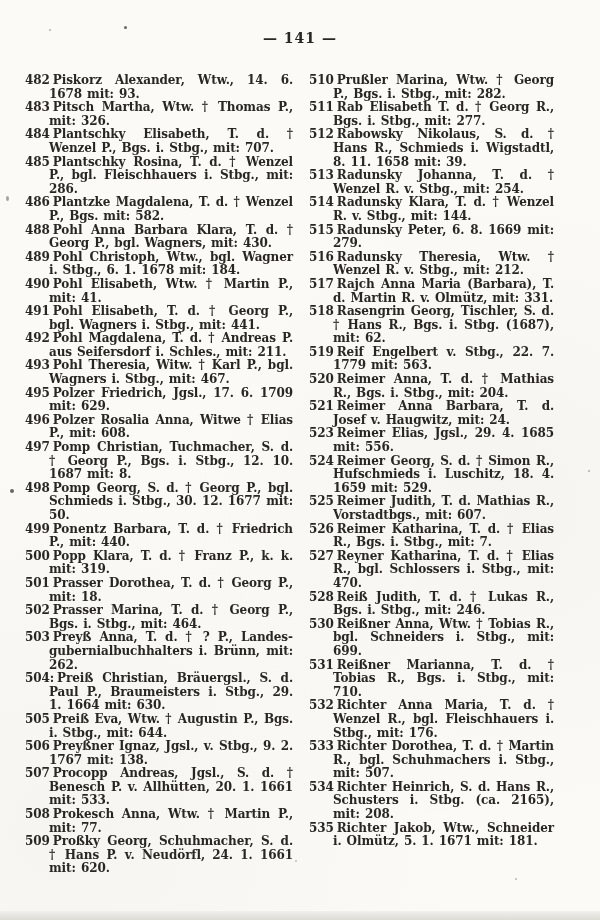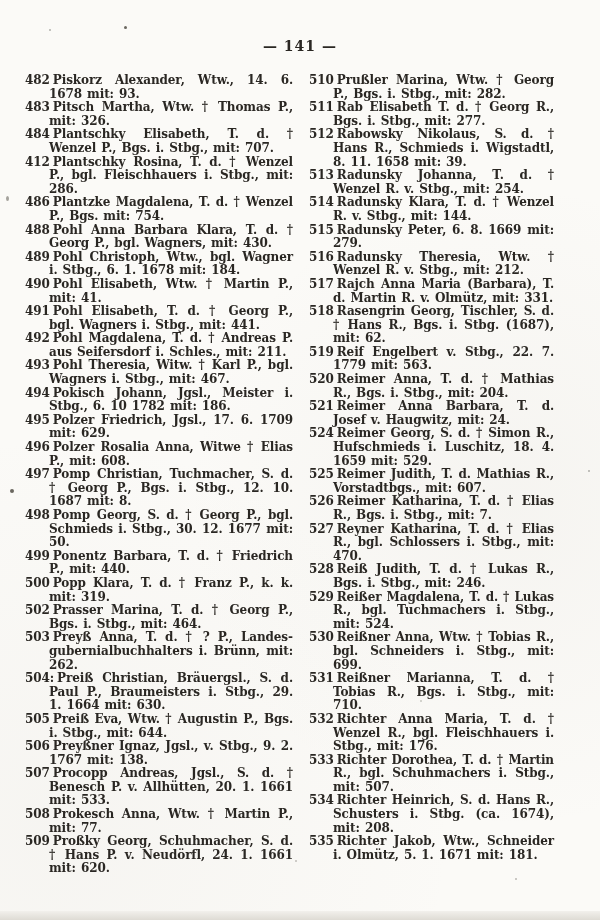--- a/index.html
+++ b/index.html
@@ -12,21 +12,21 @@
   }
   
   .page-surface {
     position: absolute; inset: 0;
     background:
       radial-gradient(circle at 85% 55%, rgba(180,175,165,0.08), transparent 45%),
       radial-gradient(circle at 10% 90%, rgba(180,175,165,0.07), transparent 40%);
   }
   .page-header {
     position: absolute;
-    top: 38px; left: 0; width: 600px;
+    top: 30px; left: 0; width: 600px;
     text-align: center;
     font-size: 14px;
     font-weight: bold;
     letter-spacing: 1px;
     color: #2a2723;
   }
   .col {
     position: absolute;
     top: 74px;
     color: #2a2723;
@@ -61,35 +61,35 @@
 <body>
 
 <div class="page-surface"></div>
 
 <div class="page-header">— 141 —</div>
 
 <div class="col" id="col-left">
     <p class="entry"><span class="num">482</span><span class="txt">Piskorz Alexander, Wtw., 14. 6. 1678 mit: 93.</span></p>
     <p class="entry"><span class="num">483</span><span class="txt">Pitsch Martha, Wtw. † Thomas P., mit: 326.</span></p>
     <p class="entry"><span class="num">484</span><span class="txt">Plantschky Elisabeth, T. d. † Wenzel P., Bgs. i. Stbg., mit: 707.</span></p>
-    <p class="entry"><span class="num">412</span><span class="txt">Plantschky Rosina, T. d. † Wenzel P., bgl. Fleischhauers i. Stbg., mit: 286.</span></p>
-    <p class="entry"><span class="num">486</span><span class="txt">Plantzke Magdalena, T. d. † Wenzel P., Bgs. mit: 754.</span></p>
+    <p class="entry"><span class="num">485</span><span class="txt">Plantschky Rosina, T. d. † Wenzel P., bgl. Fleischhauers i. Stbg., mit: 286.</span></p>
+    <p class="entry"><span class="num">486</span><span class="txt">Plantzke Magdalena, T. d. † Wenzel P., Bgs. mit: 582.</span></p>
     <p class="entry"><span class="num">488</span><span class="txt">Pohl Anna Barbara Klara, T. d. † Georg P., bgl. Wagners, mit: 430.</span></p>
     <p class="entry"><span class="num">489</span><span class="txt">Pohl Christoph, Wtw., bgl. Wagner i. Stbg., 6. 1. 1678 mit: 184.</span></p>
     <p class="entry"><span class="num">490</span><span class="txt">Pohl Elisabeth, Wtw. † Martin P., mit: 41.</span></p>
     <p class="entry"><span class="num">491</span><span class="txt">Pohl Elisabeth, T. d. † Georg P., bgl. Wagners i. Stbg., mit: 441.</span></p>
     <p class="entry"><span class="num">492</span><span class="txt">Pohl Magdalena, T. d. † Andreas P. aus Seifersdorf i. Schles., mit: 211.</span></p>
     <p class="entry"><span class="num">493</span><span class="txt">Pohl Theresia, Witw. † Karl P., bgl. Wagners i. Stbg., mit: 467.</span></p>
-    <p class="entry"><span class="num">494</span><span class="txt">Pokisch Johann, Jgsl., Meister i. Stbg., 6. 10 1782 mit: 186.</span></p>
     <p class="entry"><span class="num">495</span><span class="txt">Polzer Friedrich, Jgsl., 17. 6. 1709 mit: 629.</span></p>
     <p class="entry"><span class="num">496</span><span class="txt">Polzer Rosalia Anna, Witwe † Elias P., mit: 608.</span></p>
     <p class="entry"><span class="num">497</span><span class="txt">Pomp Christian, Tuchmacher, S. d. † Georg P., Bgs. i. Stbg., 12. 10. 1687 mit: 8.</span></p>
     <p class="entry"><span class="num">498</span><span class="txt">Pomp Georg, S. d. † Georg P., bgl. Schmieds i. Stbg., 30. 12. 1677 mit: 50.</span></p>
     <p class="entry"><span class="num">499</span><span class="txt">Ponentz Barbara, T. d. † Friedrich P., mit: 440.</span></p>
     <p class="entry"><span class="num">500</span><span class="txt">Popp Klara, T. d. † Franz P., k. k. mit: 319.</span></p>
+    <p class="entry"><span class="num">501</span><span class="txt">Prasser Dorothea, T. d. † Georg P., mit: 18.</span></p>
     <p class="entry"><span class="num">502</span><span class="txt">Prasser Marina, T. d. † Georg P., Bgs. i. Stbg., mit: 464.</span></p>
     <p class="entry"><span class="num">503</span><span class="txt">Preyß Anna, T. d. † ? P., Landes­gubernialbuchhalters i. Brünn, mit: 262.</span></p>
     <p class="entry"><span class="num">504:</span><span class="txt">Preiß Christian, Bräuergsl., S. d. Paul P., Braumeisters i. Stbg., 29. 1. 1664 mit: 630.</span></p>
     <p class="entry"><span class="num">505</span><span class="txt">Preiß Eva, Wtw. † Augustin P., Bgs. i. Stbg., mit: 644.</span></p>
     <p class="entry"><span class="num">506</span><span class="txt">Preyßner Ignaz, Jgsl., v. Stbg., 9. 2. 1767 mit: 138.</span></p>
     <p class="entry"><span class="num">507</span><span class="txt">Procopp Andreas, Jgsl., S. d. † Benesch P. v. Allhütten, 20. 1. 1661 mit: 533.</span></p>
     <p class="entry"><span class="num">508</span><span class="txt">Prokesch Anna, Wtw. † Martin P., mit: 77.</span></p>
     <p class="entry"><span class="num">509</span><span class="txt">Proßky Georg, Schuhmacher, S. d. † Hans P. v. Neudörfl, 24. 1. 1661 mit: 620.</span></p>
   </div>
 <div class="col" id="col-right">
@@ -98,31 +98,31 @@
     <p class="entry"><span class="num">512</span><span class="txt">Rabowsky Nikolaus, S. d. † Hans R., Schmieds i. Wigstadtl, 8. 11. 1658 mit: 39.</span></p>
     <p class="entry"><span class="num">513</span><span class="txt">Radunsky Johanna, T. d. † Wenzel R. v. Stbg., mit: 254.</span></p>
     <p class="entry"><span class="num">514</span><span class="txt">Radunsky Klara, T. d. † Wenzel R. v. Stbg., mit: 144.</span></p>
     <p class="entry"><span class="num">515</span><span class="txt">Radunsky Peter, 6. 8. 1669 mit: 279.</span></p>
     <p class="entry"><span class="num">516</span><span class="txt">Radunsky Theresia, Wtw. † Wenzel R. v. Stbg., mit: 212.</span></p>
     <p class="entry"><span class="num">517</span><span class="txt">Rajch Anna Maria (Barbara), T. d. Mar­tin R. v. Olmütz, mit: 331.</span></p>
     <p class="entry"><span class="num">518</span><span class="txt">Rasengrin Georg, Tischler, S. d. † Hans R., Bgs. i. Stbg. (1687), mit: 62.</span></p>
     <p class="entry"><span class="num">519</span><span class="txt">Reif Engelbert v. Stbg., 22. 7. 1779 mit: 563.</span></p>
     <p class="entry"><span class="num">520</span><span class="txt">Reimer Anna, T. d. † Mathias R., Bgs. i. Stbg., mit: 204.</span></p>
     <p class="entry"><span class="num">521</span><span class="txt">Reimer Anna Barbara, T. d. Josef v. Haugwitz, mit: 24.</span></p>
+    <p class="entry"><span class="num">523</span><span class="txt">Reimer Elias, Jgsl., 29. 4. 1685 mit: 556.</span></p>
     <p class="entry"><span class="num">524</span><span class="txt">Reimer Georg, S. d. † Simon R., Huf­schmieds i. Luschitz, 18. 4. 1659 mit: 529.</span></p>
     <p class="entry"><span class="num">525</span><span class="txt">Reimer Judith, T. d. Mathias R., Vor­stadtbgs., mit: 607.</span></p>
     <p class="entry"><span class="num">526</span><span class="txt">Reimer Katharina, T. d. † Elias R., Bgs. i. Stbg., mit: 7.</span></p>
     <p class="entry"><span class="num">527</span><span class="txt">Reyner Katharina, T. d. † Elias R., bgl. Schlossers i. Stbg., mit: 470.</span></p>
     <p class="entry"><span class="num">528</span><span class="txt">Reiß Judith, T. d. † Lukas R., Bgs. i. Stbg., mit: 246.</span></p>
-    <p class="entry"><span class="num">529</span><span class="txt">Reißer Magdalena, T. d. † Lukas R., bgl. Tuchmachers i. Stbg., mit: 524.</span></p>
     <p class="entry"><span class="num">530</span><span class="txt">Reißner Anna, Wtw. † Tobias R., bgl. Schneiders i. Stbg., mit: 699.</span></p>
     <p class="entry"><span class="num">531</span><span class="txt">Reißner Marianna, T. d. † Tobias R., Bgs. i. Stbg., mit: 710.</span></p>
     <p class="entry"><span class="num">532</span><span class="txt">Richter Anna Maria, T. d. † Wenzel R., bgl. Fleischhauers i. Stbg., mit: 176.</span></p>
     <p class="entry"><span class="num">533</span><span class="txt">Richter Dorothea, T. d. † Martin R., bgl. Schuhmachers i. Stbg., mit: 507.</span></p>
-    <p class="entry"><span class="num">534</span><span class="txt">Richter Heinrich, S. d. Hans R., Schusters i. Stbg. (ca. 1674), mit: 208.</span></p>
+    <p class="entry"><span class="num">534</span><span class="txt">Richter Heinrich, S. d. Hans R., Schusters i. Stbg. (ca. 2165), mit: 208.</span></p>
     <p class="entry"><span class="num">535</span><span class="txt">Richter Jakob, Wtw., Schneider i. Ol­mütz, 5. 1. 1671 mit: 181.</span></p>
   </div>
 
 <div class="speck" style="left:124px; top:26px;  width:3px; height:3px;"></div>
 <div class="speck" style="left:49px;  top:29px;  width:2px; height:2px; opacity:.5;"></div>
 <div class="speck" style="left:263px; top:106px; width:2px; height:2px; opacity:.4;"></div>
 <div class="speck" style="left:10px;  top:489px; width:4px; height:4px;"></div>
 <div class="speck" style="left:6px;   top:196px; width:3px; height:5px; opacity:.6;"></div>
 <div class="speck" style="left:588px; top:470px; width:2px; height:2px; opacity:.5;"></div>
 <div class="speck" style="left:420px; top:700px; width:2px; height:2px; opacity:.35;"></div>

